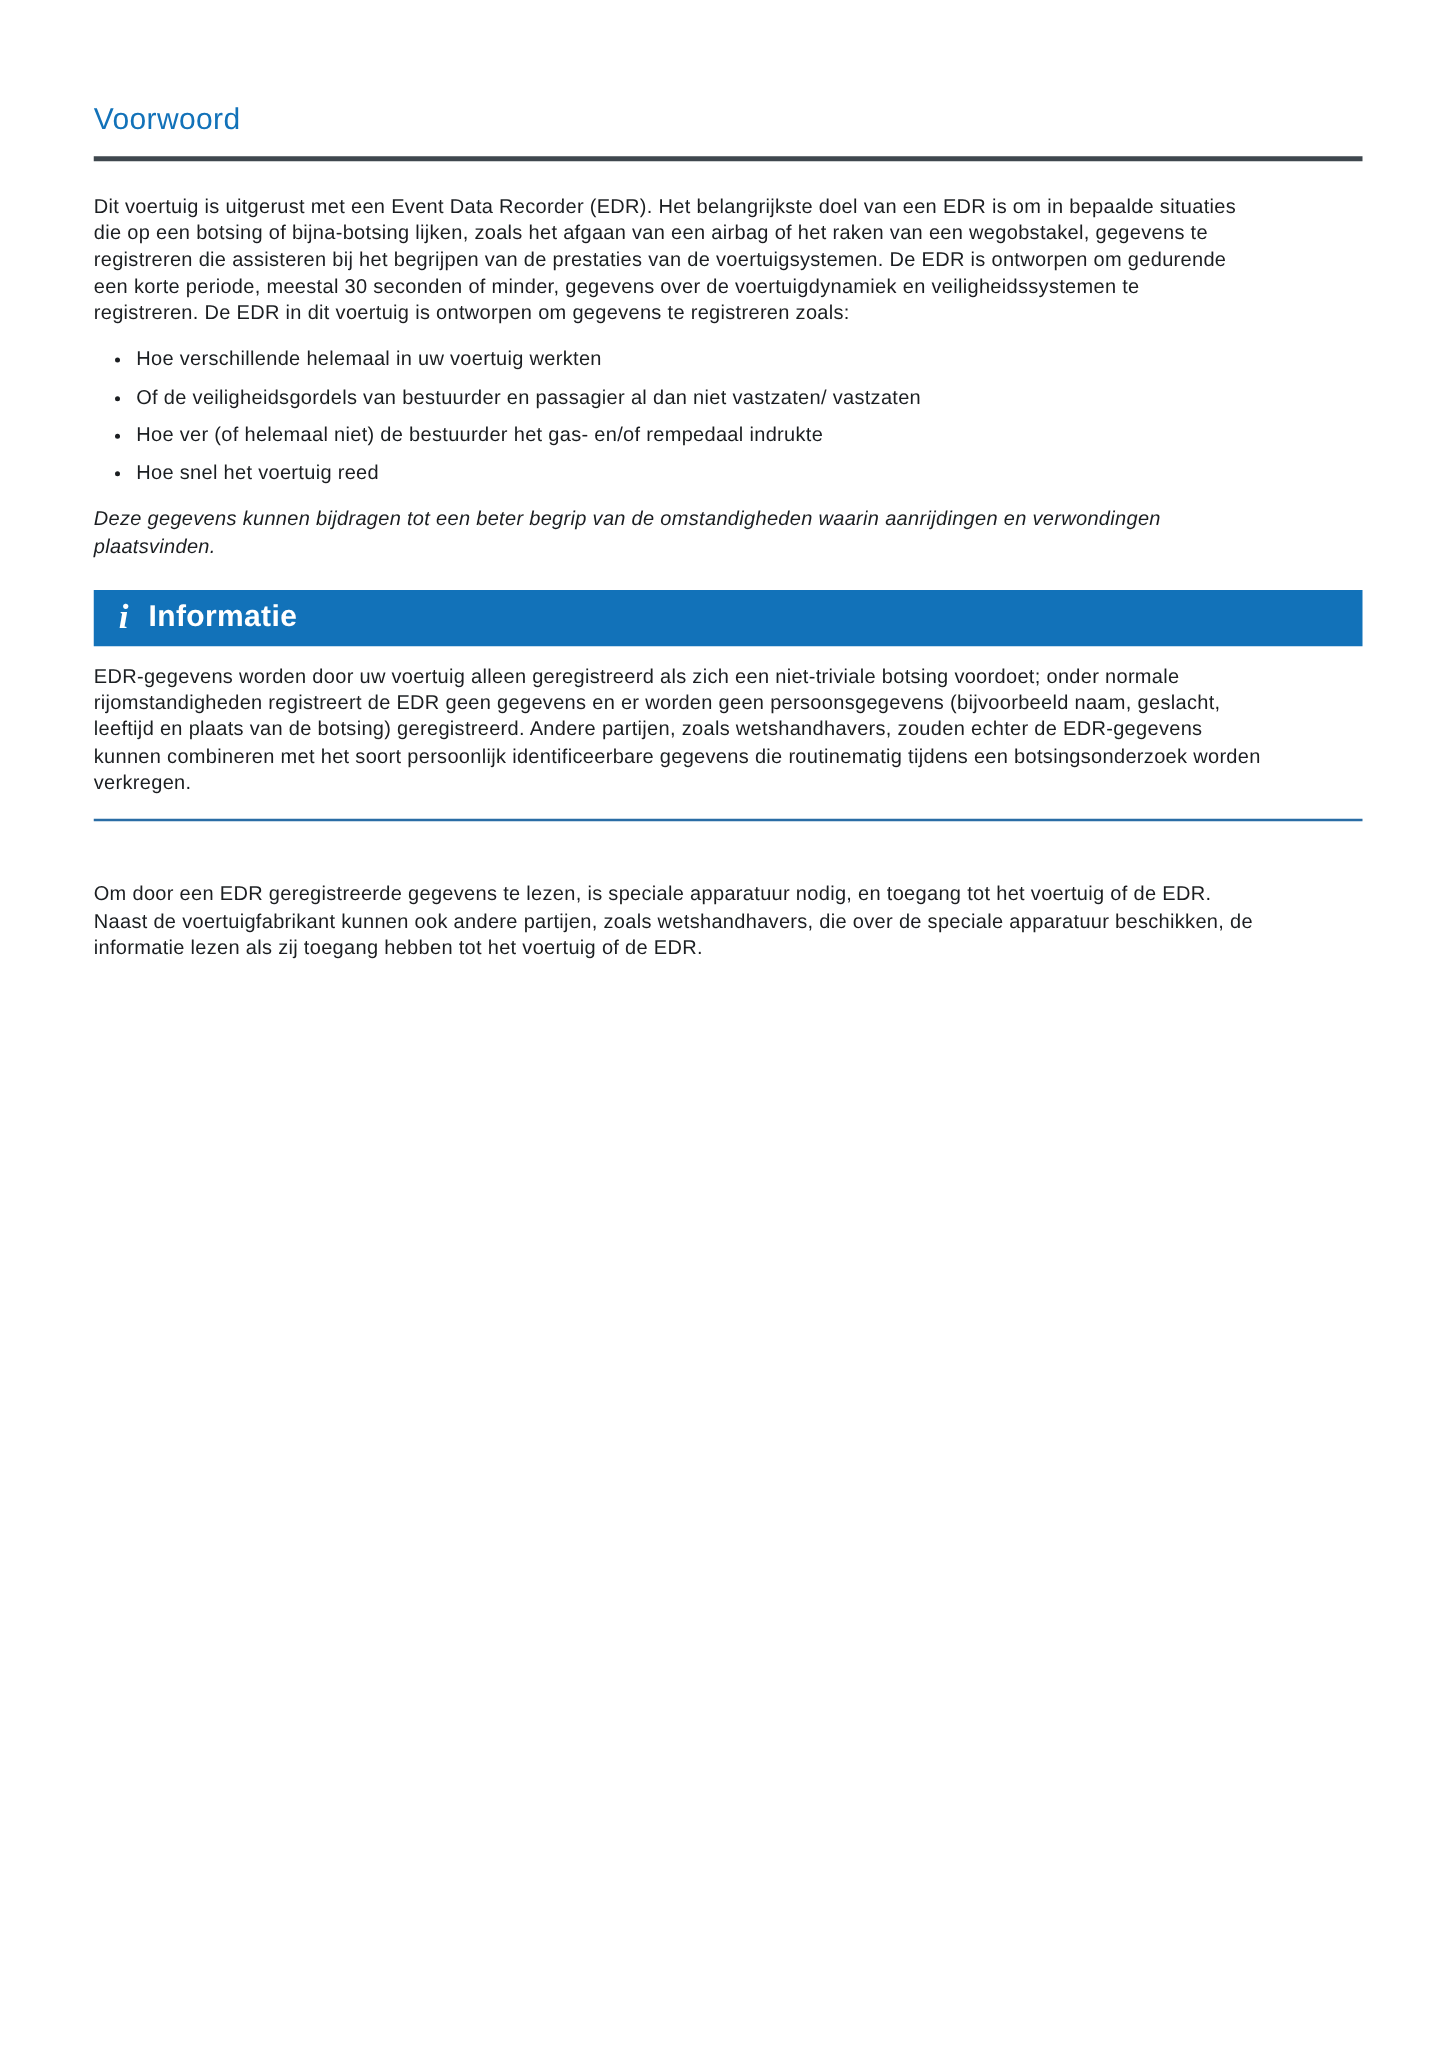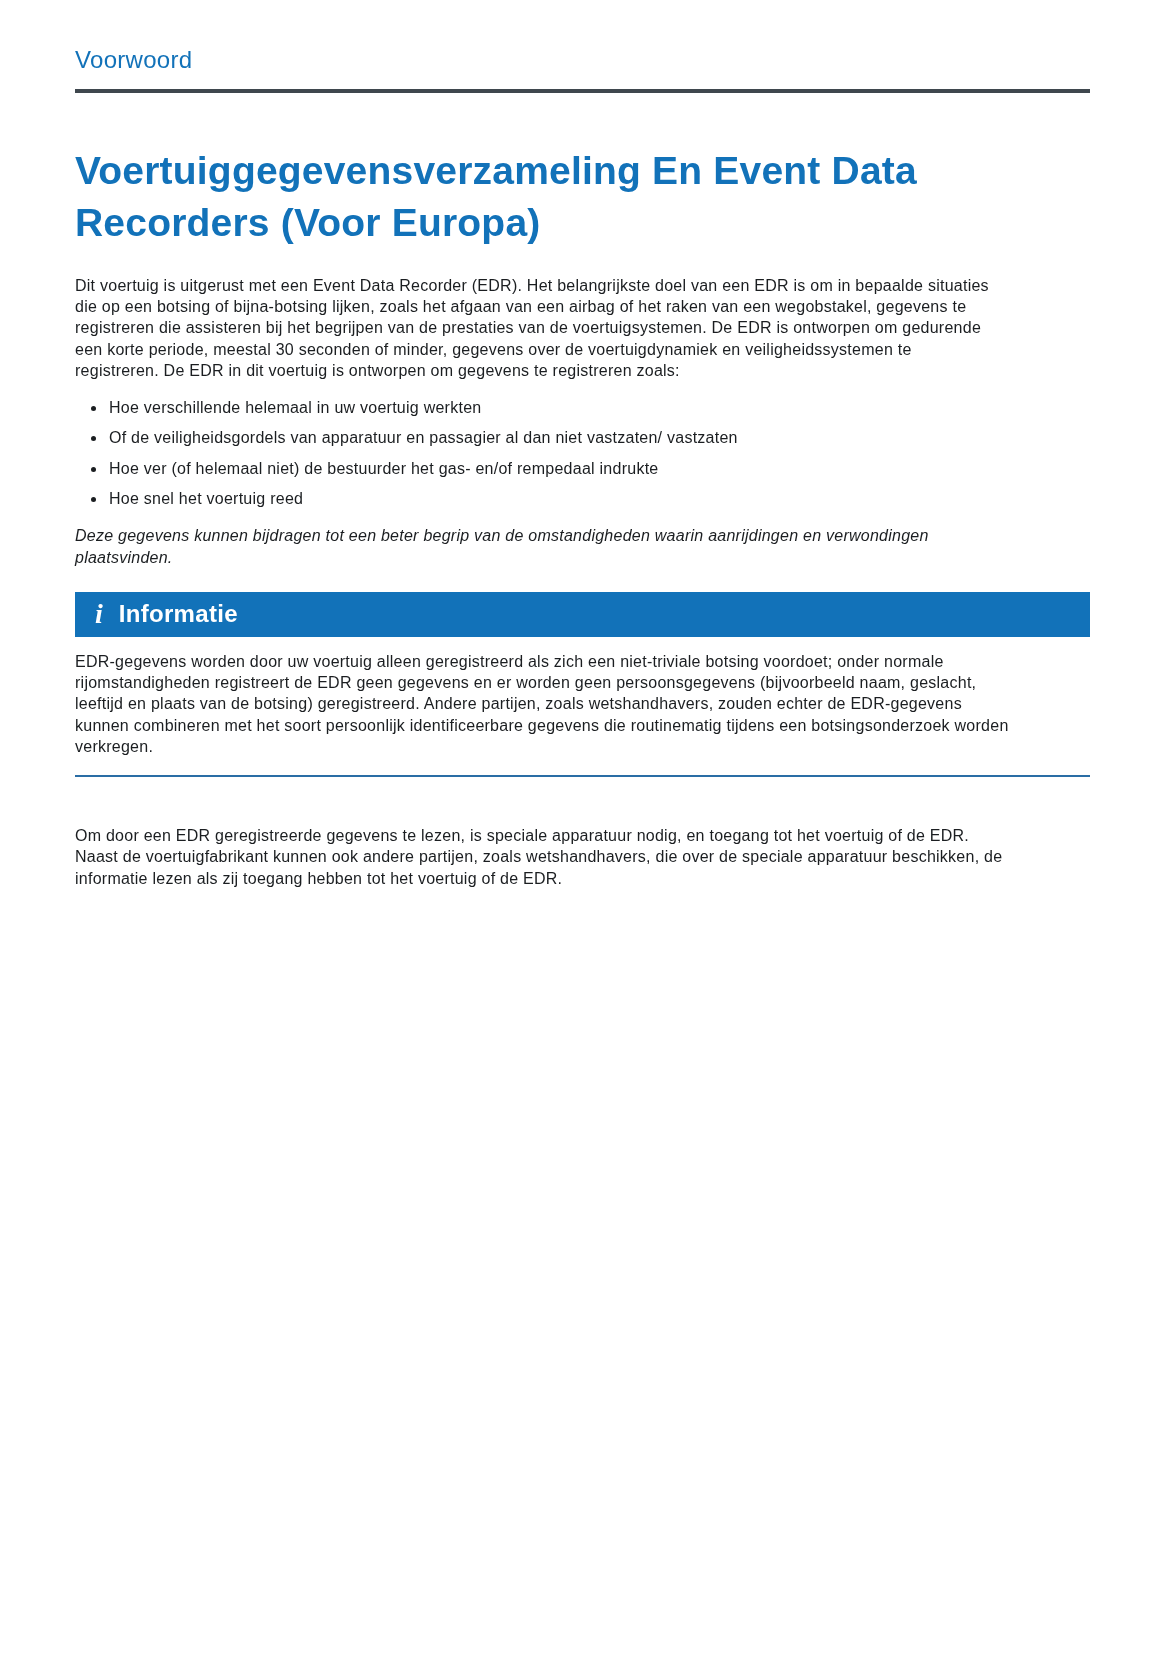--- a/index.html
+++ b/index.html
@@ -15,20 +15,21 @@
     color: #1b1e21;
     -webkit-font-smoothing: antialiased;
   }
   .page {
     position: relative;
     width: 1165px;
     height: 1258px;
     box-sizing: border-box;
     padding: 0 75px;
     overflow: hidden;
+    margin-top: 36px;
   }
   .breadcrumb {
     margin-top: 46px;
     font-size: 24px;
     font-weight: 500;
     letter-spacing: 0.3px;
     color: #1272b9;
   }
   .header-rule {
     margin-top: 15px;
@@ -126,27 +127,26 @@
 </style>
 </head>
 <body>
 
 <div class="page">
 
   <div class="breadcrumb">Voorwoord</div>
 
   <hr class="header-rule">
 
-  <h1 class="page-title">Voertuiggegevensverzameling En Event Data Recorders (Voor Europa)</h1>
 
   <p class="body-text intro">Dit voertuig is uitgerust met een Event Data Recorder (EDR). Het belangrijkste doel van een EDR is om in bepaalde situaties die op een botsing of bijna-botsing lijken, zoals het afgaan van een airbag of het raken van een wegobstakel, gegevens te registreren die assisteren bij het begrijpen van de prestaties van de voertuigsystemen. De EDR is ontworpen om gedurende een korte periode, meestal 30 seconden of minder, gegevens over de voertuigdynamiek en veiligheidssystemen te registreren. De EDR in dit voertuig is ontworpen om gegevens te registreren zoals:</p>
 
   <ul class="bullet-list body-text">
     <li>Hoe verschillende helemaal in uw voertuig werkten</li>
-    <li>Of de veiligheidsgordels van apparatuur en passagier al dan niet vastzaten/ vastzaten</li>
+    <li>Of de veiligheidsgordels van bestuurder en passagier al dan niet vastzaten/ vastzaten</li>
     <li>Hoe ver (of helemaal niet) de bestuurder het gas- en/of rempedaal indrukte</li>
     <li>Hoe snel het voertuig reed</li>
   </ul>
 
   <p class="body-text summary">Deze gegevens kunnen bijdragen tot een beter begrip van de omstandigheden waarin aanrijdingen en verwondingen plaatsvinden.</p>
 
   <div class="info-box">
     <div class="info-header">
       <span class="info-icon">i</span>
       <span class="info-title">Informatie</span>

